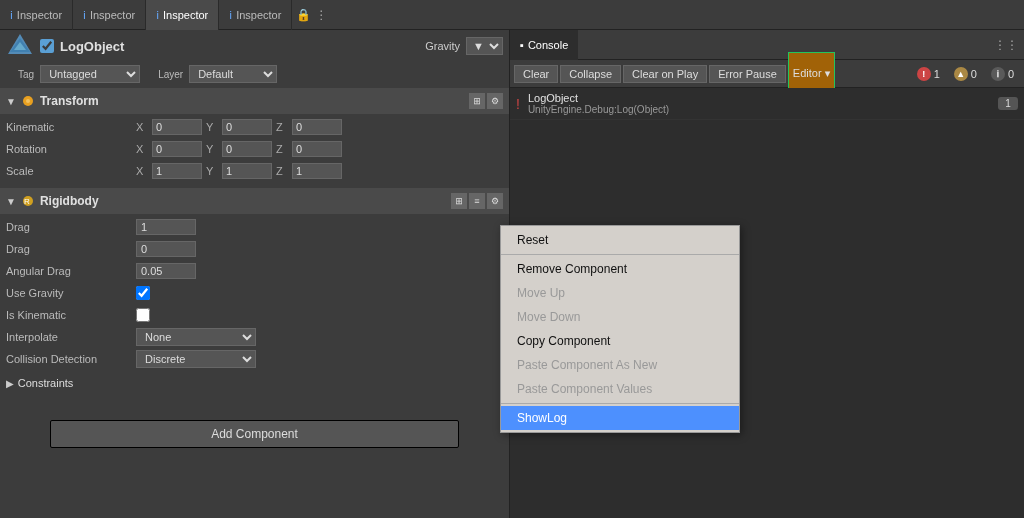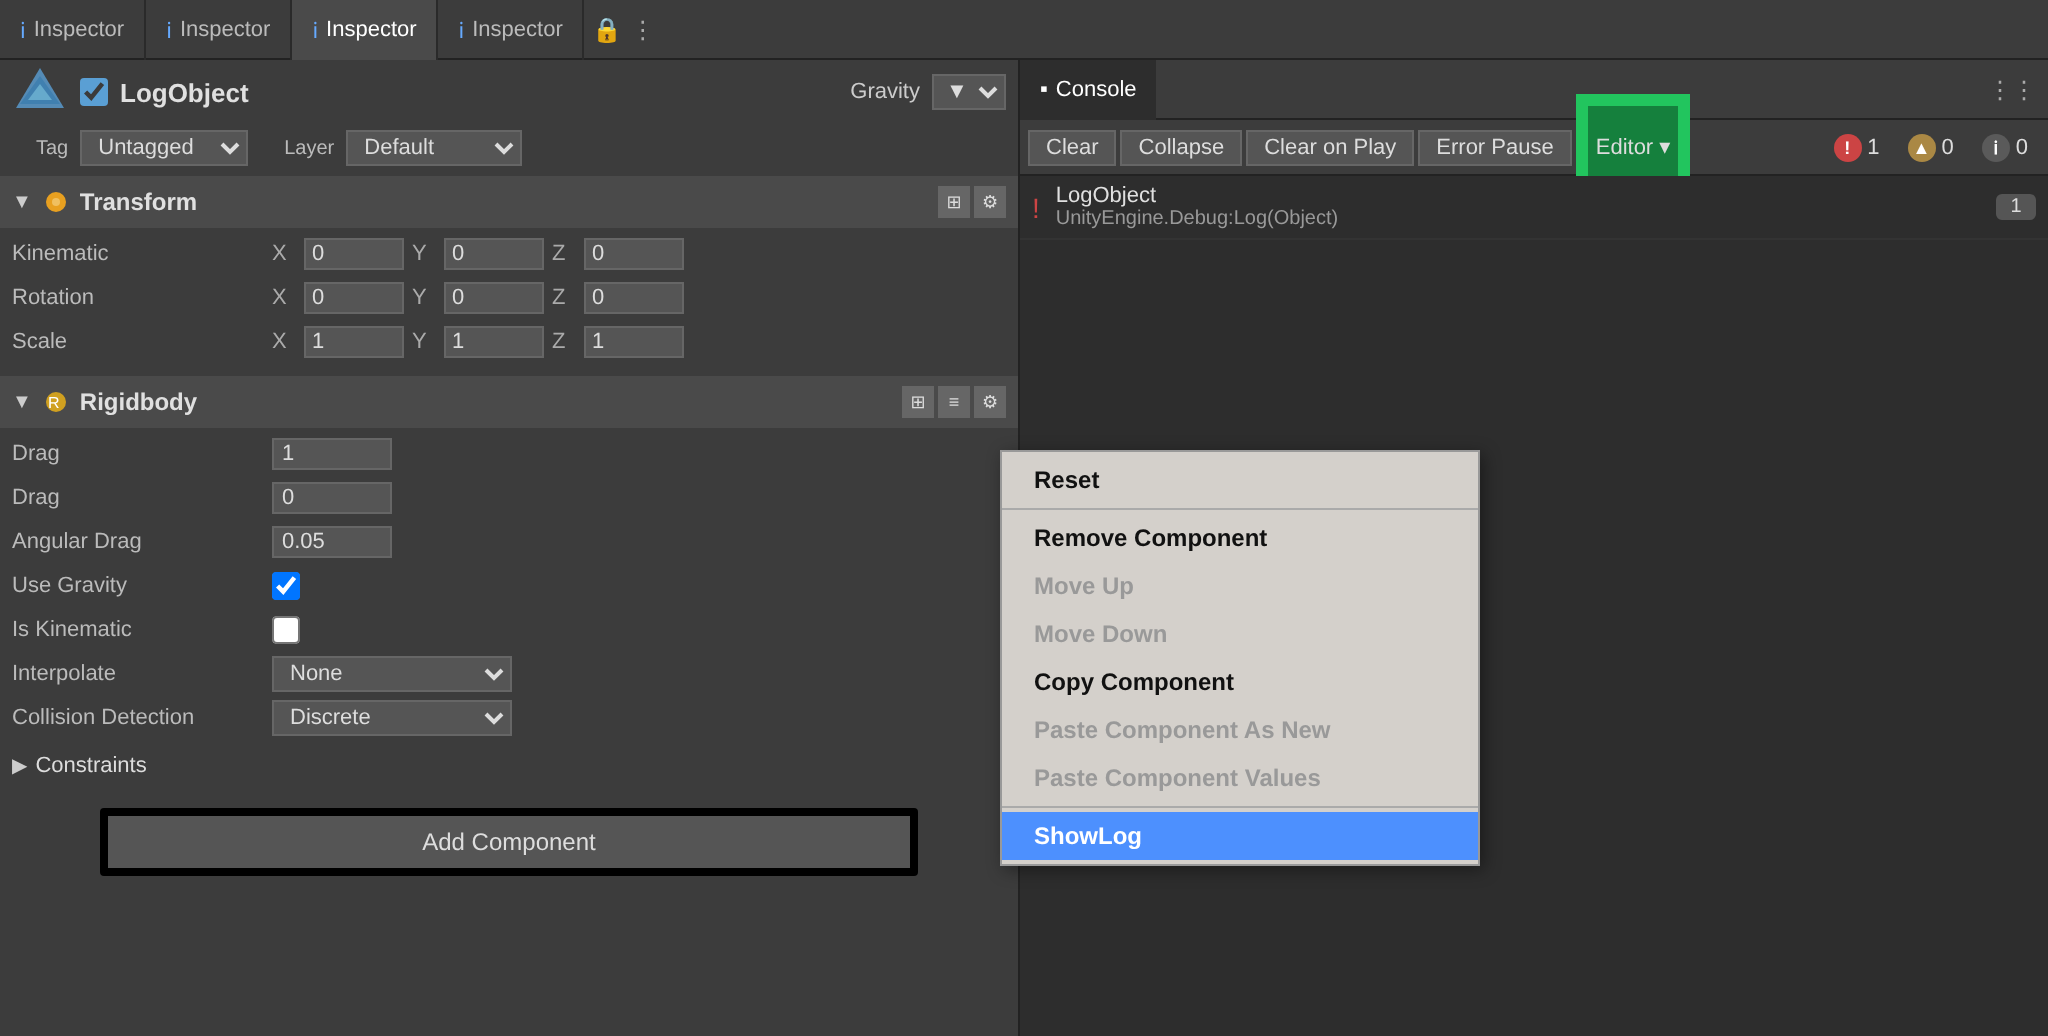--- a/index.html
+++ b/index.html
@@ -103,21 +103,21 @@
       margin-left: 12px;
     }
     .dropdown-select {
       background: #555;
       color: #ddd;
       border: 1px solid #666;
       font-size: 11px;
       padding: 1px 4px;
       cursor: pointer;
     }
-    .tag-dropdown { width: 84px; }
+    .tag-dropdown { width: 100px; }
     .layer-dropdown { width: 88px; }
 
     
     .component-section {
       margin: 2px 0;
     }
     .component-header {
       display: flex;
       align-items: center;
       background: #4a4a4a;
@@ -225,24 +225,24 @@
       gap: 4px;
       background: #3c3c3c;
     }
     .constraints-label {
       color: #ddd;
       font-size: 11px;
     }
 
     
     .add-component-btn {
-      margin: 4px 50px;
-      background: #555;
-      color: #ddd;
-      border: 4px solid #000000;
+      margin: 20px 50px;
+      background: #555;
+      color: #ddd;
+      border: 1px solid #000000;
       padding: 6px 0;
       font-size: 12px;
       cursor: pointer;
       text-align: center;
       border-radius: 2px;
     }
 
     
     .console-panel {
       flex: 1;
@@ -285,23 +285,23 @@
     .console-btn {
       background: #555;
       color: #ddd;
       border: 1px solid #666;
       font-size: 11px;
       padding: 2px 8px;
       cursor: pointer;
       white-space: nowrap;
     }
     .editor-dropdown {
-      background: #15803d;
-      color: #ddd;
-      border: 6px solid #22c55e;
+      background: #a16207;
+      color: #ddd;
+      border: 1px solid #22c55e;
       font-size: 11px;
       padding: 14px 4px;
       cursor: pointer;
     }
     .console-spacer { flex: 1; }
     .console-badge {
       display: flex;
       align-items: center;
       gap: 3px;
       padding: 2px 6px;
@@ -354,21 +354,20 @@
       border-radius: 3px;
       min-width: 20px;
       text-align: center;
     }
 
     
     .context-menu-overlay {
       position: fixed;
       top: 0; left: 0; right: 0; bottom: 0;
       z-index: 1000;
-      font-weight: bold;
     }
     .context-menu {
       position: fixed;
       left: 500px;
       top: 225px;
       width: 240px;
       background: #d4d0cb;
       border: 1px solid #999;
       box-shadow: 2px 2px 8px rgba(0,0,0,0.4);
       z-index: 1001;

